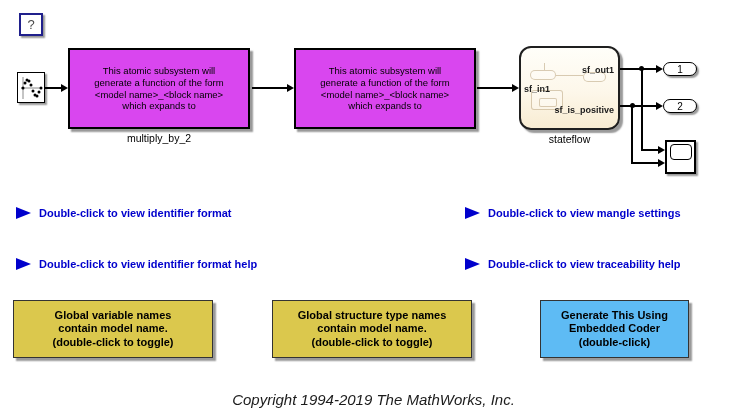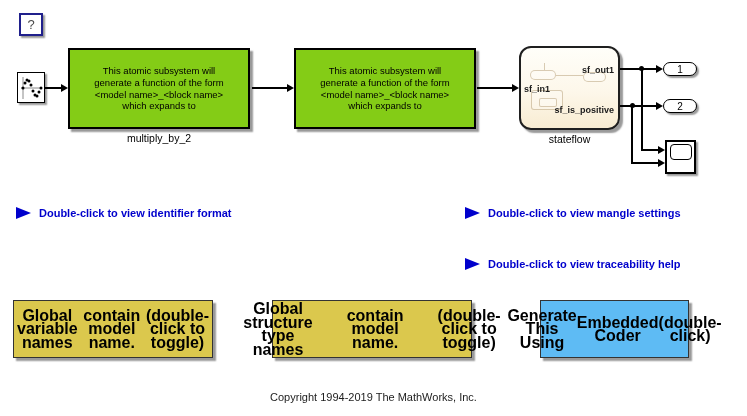--- a/index.html
+++ b/index.html
@@ -28,21 +28,21 @@
     border:2px solid #20208c; box-shadow:2px 2px 1.5px #9a9a9a;
     display:flex; align-items:center; justify-content:center;
     font-size:13px; color:#4a4a4a;
   }
   .source-block {
     left:17px; top:72px; width:28px; height:31px; background:#fff;
     border:1.5px solid #000; box-shadow:2px 2px 1.5px #9a9a9a;
     display:flex; align-items:center; justify-content:center;
   }
   .subsys {
-    top:48px; width:182px; height:81px; background:#84cc16;
+    top:48px; width:182px; height:81px; background:#d946ef;
     border:2px solid #000; box-shadow:3px 3px 1.5px #9a9a9a;
     display:flex; flex-direction:column; align-items:center; justify-content:center;
     text-align:center; font-size:9.5px; line-height:11.6px; color:#000;
   }
   .block-label {
     top:132px; text-align:center; font-size:10.5px; color:#000;
   }
   .stateflow {
     left:519px; top:46px; width:101px; height:84px;
     border:2px solid #1f1f1f; border-radius:12px;
@@ -73,30 +73,30 @@
     width:0; height:0;
     border-top:6px solid transparent; border-bottom:6px solid transparent;
     border-left:15px solid #0000cc;
   }
   .dclink .txt { font-size:11px; font-weight:bold; color:#0000cc; white-space:nowrap; }
 
   
   .bigbtn {
     position:absolute; top:300px; height:58px;
     border:1px solid #333; box-shadow:3px 3px 1.5px #9a9a9a;
-    display:flex; flex-direction:row; align-items:center; justify-content:center;
-    text-align:center; font-size:16px; font-weight:bold; line-height:13.5px; color:#000;
+    display:flex; flex-direction:column; align-items:center; justify-content:center;
+    text-align:center; font-size:11px; font-weight:bold; line-height:13.5px; color:#000;
     cursor:pointer;
   }
   .bigbtn.yellow { background:#dbc84d; }
   .bigbtn.blue   { background:#5ebbf4; }
 
   .copyright {
     left:0; top:391px; width:747px; text-align:center;
-    font-size:11px; color:#1c1c1c;
+    font-size:15px; color:#1c1c1c;font-style:italic;
   }
 </style>
 </head>
 <body>
 
 <div id="canvas">
 
   <div class="abs help-block">
     <span>?</span>
   </div>
@@ -181,31 +181,35 @@
   <div class="arrow" style="left:658px; top:159px;"></div>
 
   <div class="dclink" style="left:16px; top:206px;">
     <span class="tri"></span>
     <span class="txt">Double-click to view identifier format</span>
   </div>
   <div class="dclink" style="left:465px; top:206px;">
     <span class="tri"></span>
     <span class="txt">Double-click to view mangle settings</span>
   </div>
+  <div class="dclink" style="left:16px; top:257px;">
+    <span class="tri"></span>
+    <span class="txt">Double-click to view identifier format help</span>
+  </div>
   <div class="dclink" style="left:465px; top:257px;">
     <span class="tri"></span>
     <span class="txt">Double-click to view traceability help</span>
   </div>
 
   <div class="bigbtn yellow" style="left:13px; width:200px;">
     <div>Global variable names</div>
     <div>contain model name.</div>
     <div>(double-click to toggle)</div>
   </div>
-  <div class="bigbtn yellow" style="left:272px; width:200px;gap:34px;">
+  <div class="bigbtn yellow" style="left:272px; width:200px;">
     <div>Global structure type names</div>
     <div>contain model name.</div>
     <div>(double-click to toggle)</div>
   </div>
   <div class="bigbtn blue" style="left:540px; width:149px;">
     <div>Generate This Using</div>
     <div>Embedded Coder</div>
     <div>(double-click)</div>
   </div>
 

